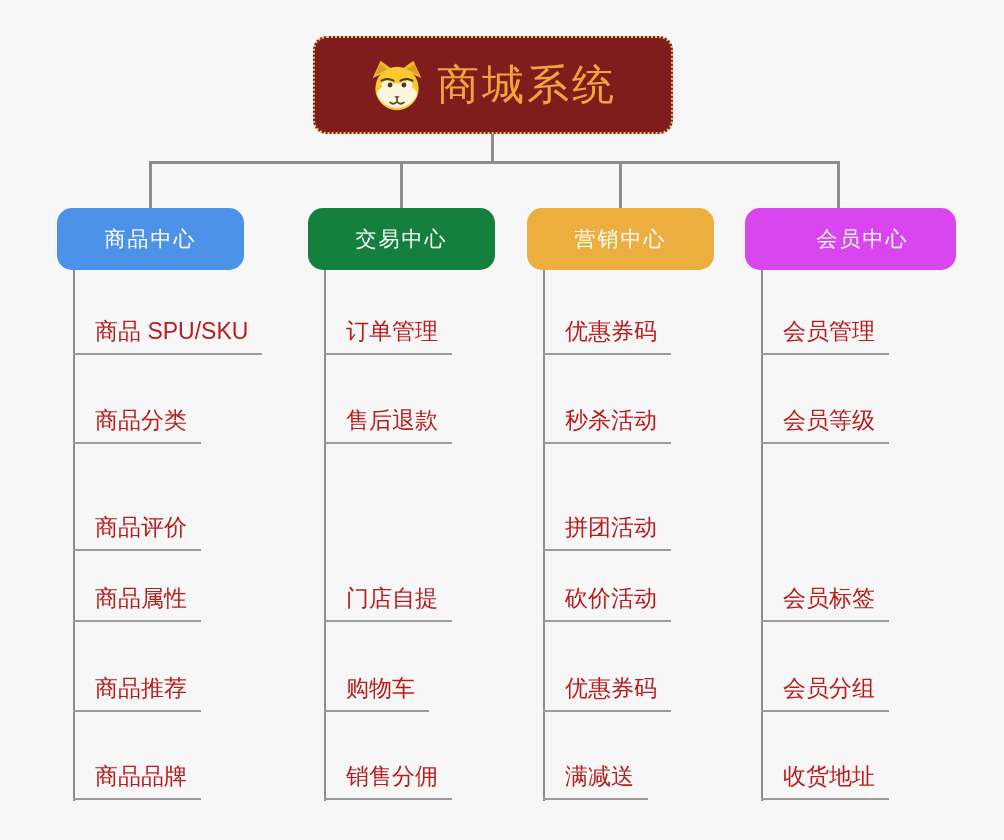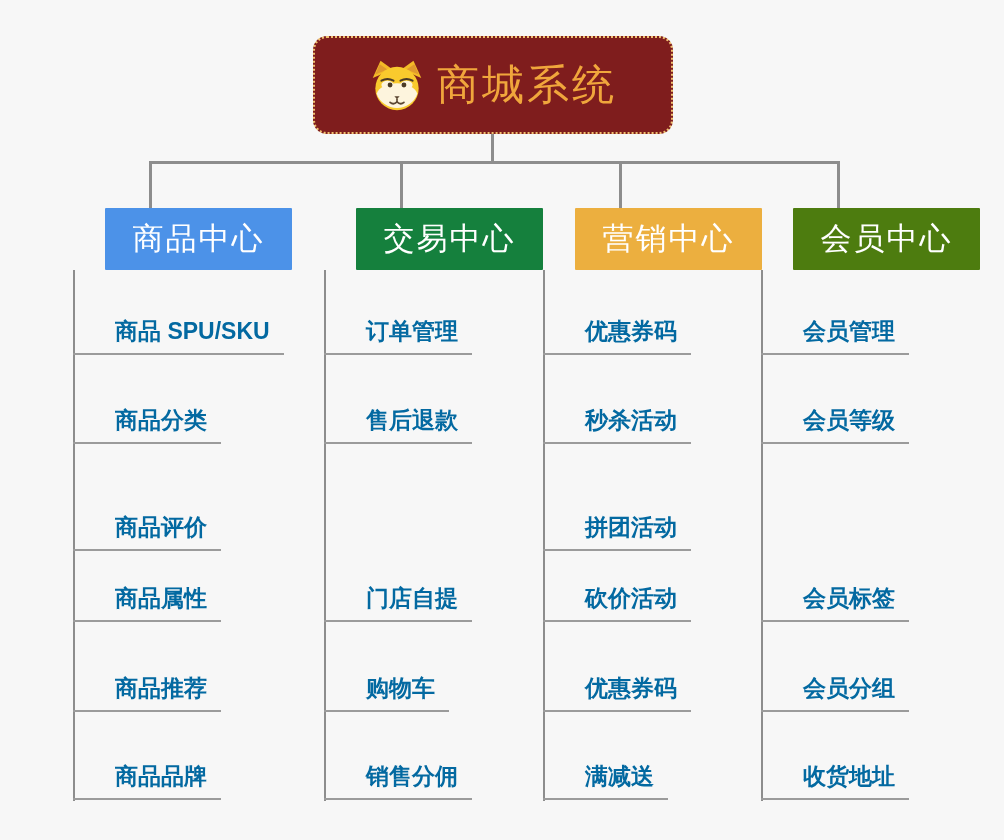--- a/index.html
+++ b/index.html
@@ -34,36 +34,34 @@
   .line{position:absolute;}
   .ln-root-drop{left:491px;top:133px;width:3px;height:29px;}
   .ln-horizontal{left:149px;top:161px;width:691px;height:3px;}
   .ln-drop{top:161px;width:3px;height:47px;}
   .d0{left:149px}.d1{left:400px}.d2{left:619px}.d3{left:837px}
   .spine{top:270px;width:2px;height:531px;}
   .s0{left:73px}.s1{left:324px}.s2{left:543px}.s3{left:761px}
   
   .branch{
     position:absolute;top:208px;width:187px;height:62px;
-    border-radius:1px;
+    border-radius:15px;
     display:flex;align-items:center;justify-content:center;
-    color:#ffffff;font-size:31px;letter-spacing:2px;
+    color:#ffffff;font-size:21px;letter-spacing:2px;
     white-space:nowrap;
-    margin-left:48px;
   }
   .b0{left:57px}.b1{left:308px}.b2{left:527px}.b3{left:745px}
   
   .child{
     position:absolute;
     white-space:nowrap;
-    font-size:23px;color:#0369a1;
+    font-size:23px;color:#b91c1c;
     line-height:27px;
-    padding:0 14px 8px 42px;
+    padding:0 14px 8px 22px;
     border-bottom:2px solid #9b9b9b;
-    font-weight:bold;
   }
   .c0{left:73px}.c1{left:324px}.c2{left:543px}.c3{left:761px}
   .r0{top:318px}.r1{top:407px}.r2{top:514px}.r3{top:585px}.r4{top:675px}.r5{top:763px}
 </style>
 </head>
 <body>
 
 <div class="canvas">
 
   <div class="line ln-root-drop" style="background-color: rgb(141, 141, 141);"></div>
@@ -100,21 +98,21 @@
 
   <div class="branch b0" style="background-color: rgb(76, 146, 232);">
     <span>商品中心</span>
   </div>
   <div class="branch b1" style="background-color: #15803d;">
     <span>交易中心</span>
   </div>
   <div class="branch b2" style="background-color: rgb(236, 175, 63);">
     <span>营销中心</span>
   </div>
-  <div class="branch b3" style="background-color: #4d7c0f;">
+  <div class="branch b3" style="background-color: #d946ef; padding-left: 24px;">
     <span>会员中心</span>
   </div>
 
   <div class="child c0 r0">商品 SPU/SKU</div>
   <div class="child c0 r1">商品分类</div>
   <div class="child c0 r2">商品评价</div>
   <div class="child c0 r3">商品属性</div>
   <div class="child c0 r4">商品推荐</div>
   <div class="child c0 r5">商品品牌</div>
 

